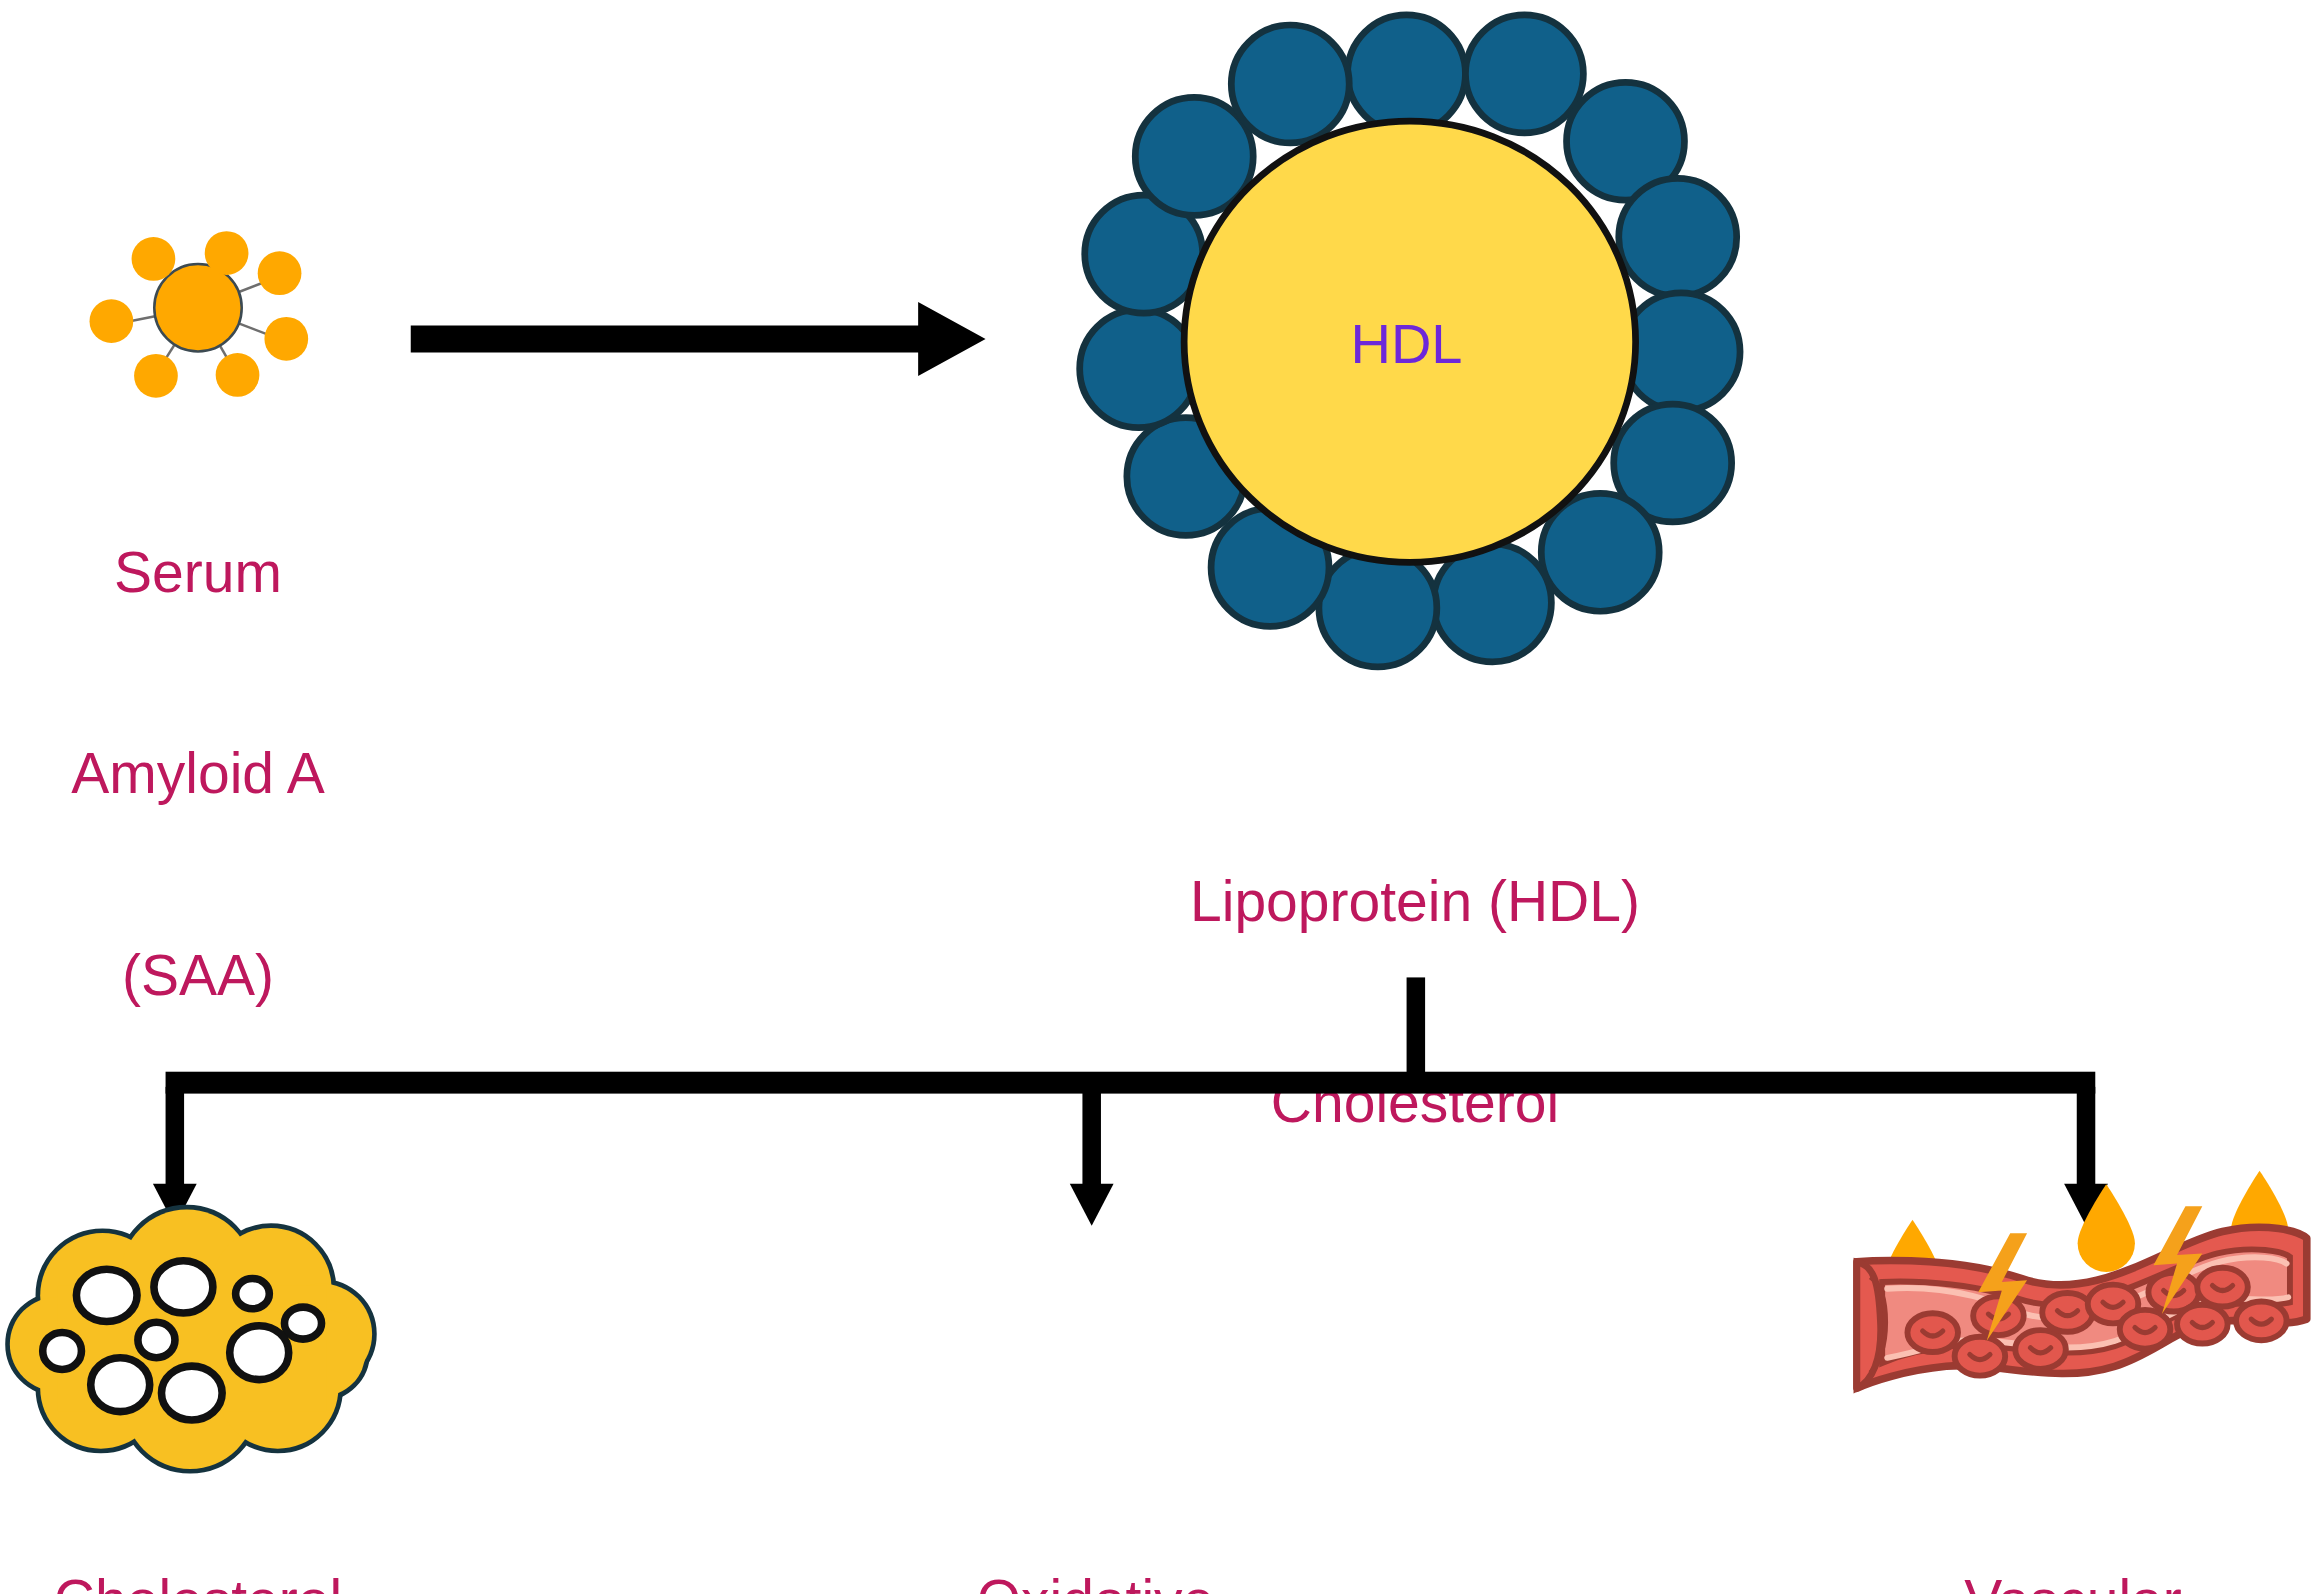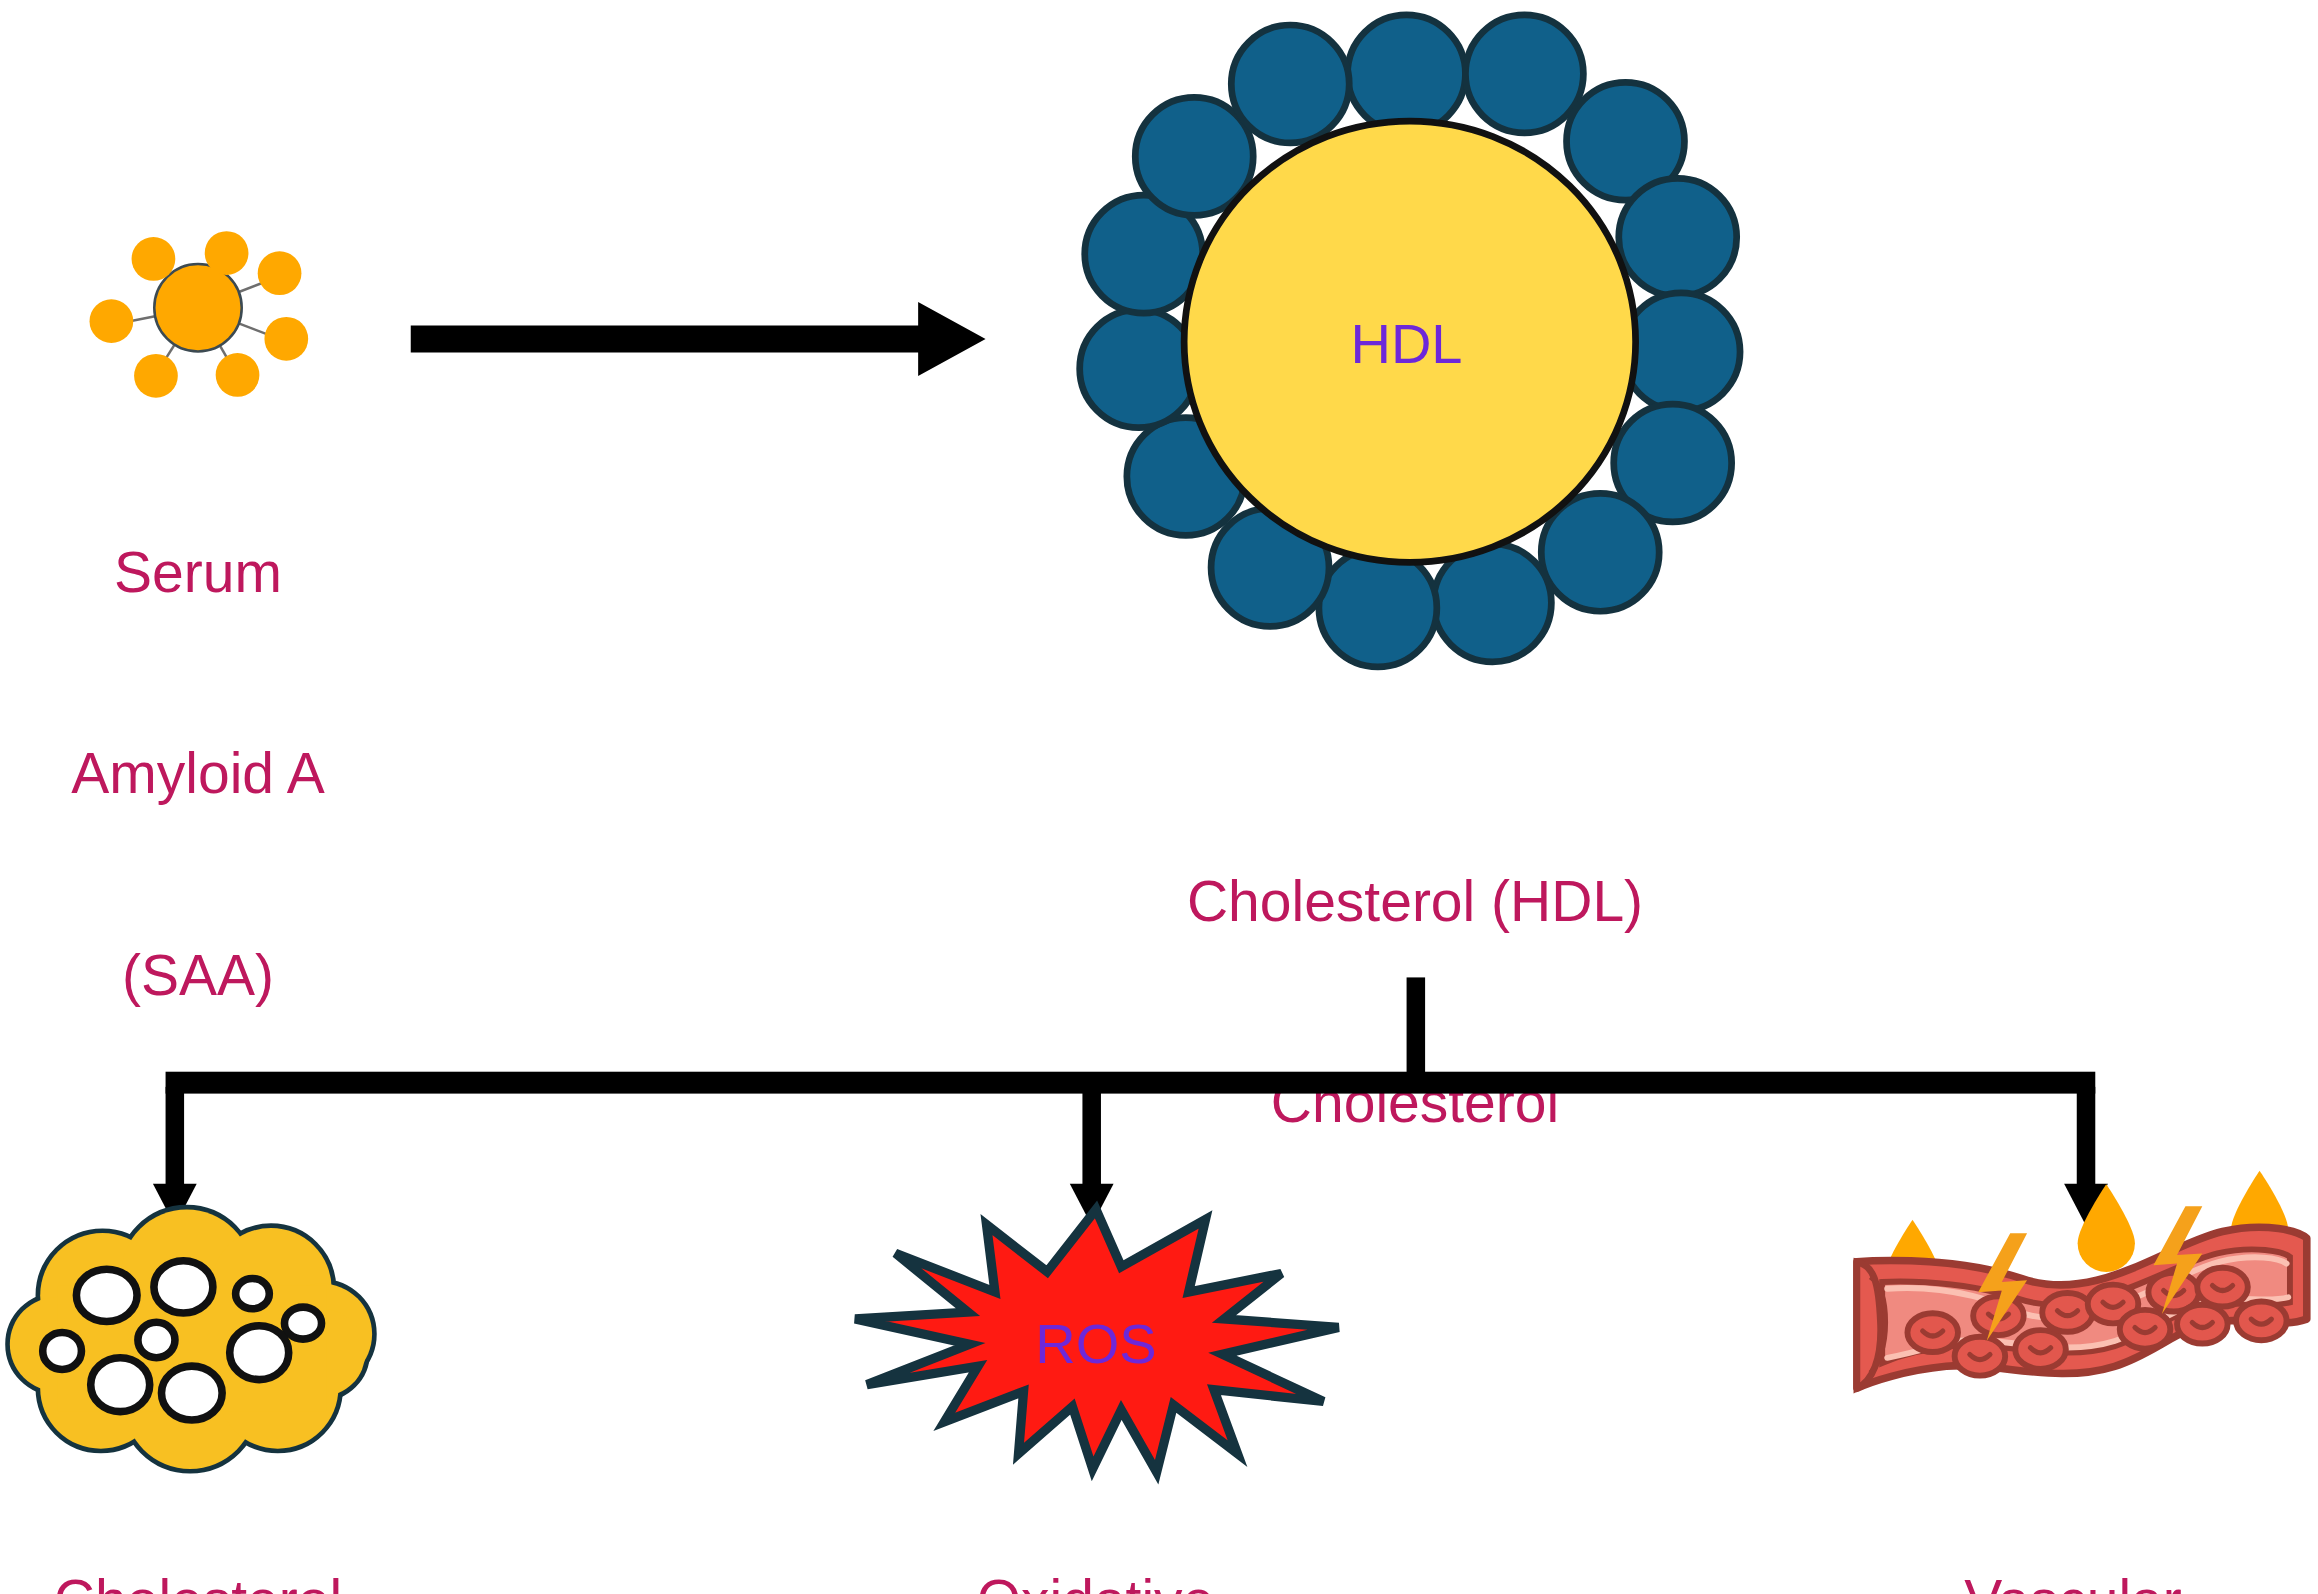--- a/index.html
+++ b/index.html
@@ -107,21 +107,21 @@
         <circle cx="78" cy="292" r="70"></circle>
         <circle cx="138" cy="176" r="70"></circle>
         <circle cx="252" cy="90" r="70"></circle>
       </g>
       <ellipse cx="394" cy="396" rx="268" ry="262" fill="#FFD94A" stroke="#111111" stroke-width="8"></ellipse>
     </svg>
     <div class="core-label" style="left:0; top:303px; width:657px;">HDL</div>
   </div>
 
   <div class="caption" style="left:1078px; top:733px; width:674px;">
-    <span class="ln">Cholesterol (HDL)</span>
+    <span class="ln">Lipoprotein (HDL)</span>
     <span class="ln">Cholesterol</span>
   </div>
 
   <div class="node" style="left:152px; top:969px; width:1972px; height:261px;">
     <svg width="1972" height="261" viewBox="0 0 2340 310">
 
       <rect x="1489" y="10" width="22" height="120" fill="#000000"></rect>
 
       <rect x="15" y="122" width="2292" height="26" fill="#000000"></rect>
 
@@ -181,32 +181,20 @@
         <ellipse cx="298" cy="180" rx="35" ry="32"></ellipse>
       </g>
     </svg>
   </div>
 
   <div class="caption" style="left:0px; top:1432px; width:396px;">
     <span class="ln">Cholesterol</span>
     
   </div>
 
-  <div class="node" style="left:843px; top:1201px; width:506px; height:278px;">
-    <svg width="506" height="278" viewBox="0 0 600 330">
-      <path d="M 300 10
-               L 330 78  L 430 22  L 410 108 L 520 86  L 452 140
-               L 588 150 L 450 182 L 570 238 L 440 224 L 468 300
-               L 392 242 L 372 322 L 330 248 L 296 318 L 272 244
-               L 208 300 L 214 226 L 120 262 L 160 196 L 28 218
-               L 150 170 L 14 140 L 148 132 L 62 62  L 180 108
-               L 170 28  L 242 84 Z" fill="#FF1A12" stroke="#15333F" stroke-width="11" stroke-linejoin="miter"></path>
-    </svg>
-    <div class="core-label" style="left:0; top:110px; width:506px;">ROS</div>
-  </div>
 
   <div class="caption" style="left:851px; top:1432px; width:489px;">
     <span class="ln">Oxidative</span>
     
   </div>
 
   <div class="node" style="left:1845px; top:1154px; width:472px; height:337px;">
     <svg width="472" height="337" viewBox="0 0 560 400">
 
       <g fill="#FFA800">

